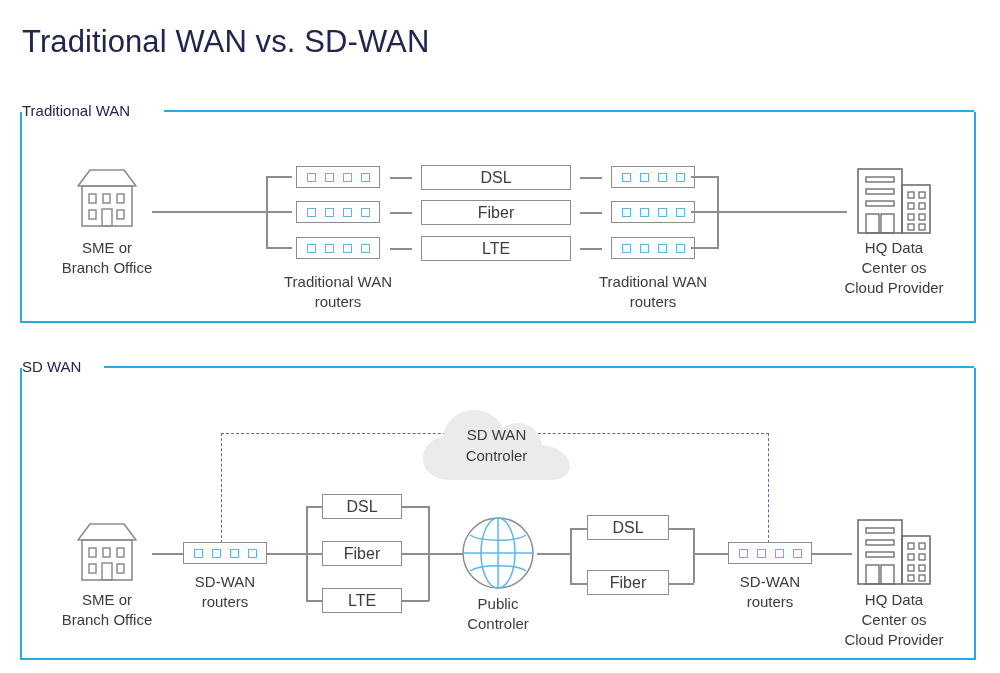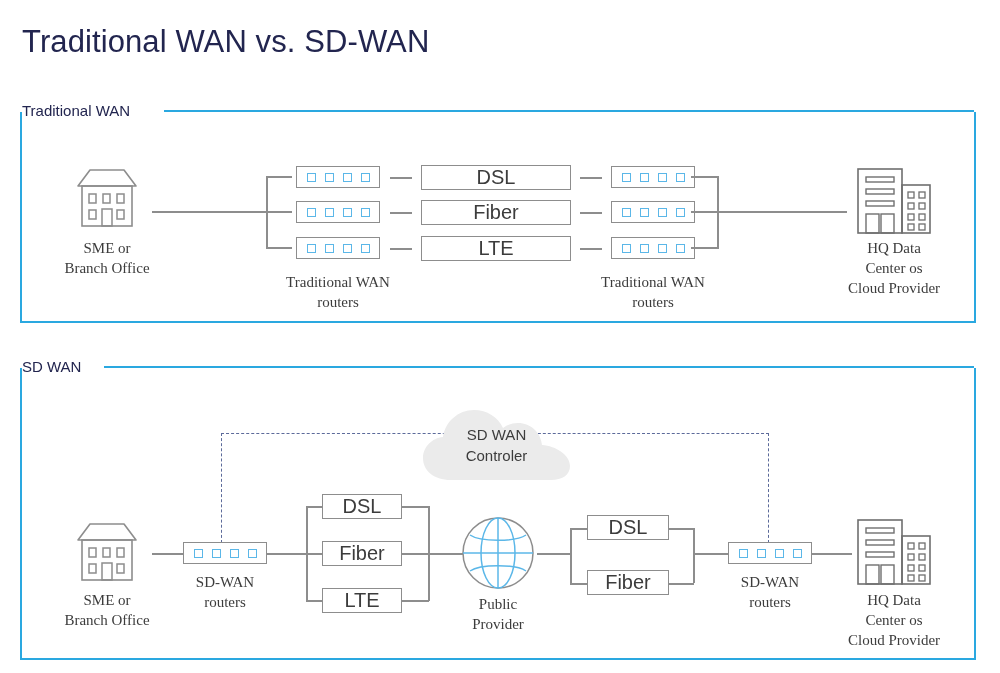--- a/index.html
+++ b/index.html
@@ -88,33 +88,32 @@
 
   
   .linkbox {
     position: absolute;
     box-sizing: border-box;
     border: 1.4px solid #8d8d8d;
     background: #ffffff;
     display: flex;
     align-items: center;
     justify-content: center;
-    font-size: 20px;
+    font-size: 16px;
     color: #3c3c3c;
   }
 
   
   .caption {
     position: absolute;
     font-size: 15px;
     line-height: 20px;
     color: #3c3c3c;
     text-align: center;
     white-space: pre-line;
-    font-family: Liberation Serif, serif;
   }
 
   
   .icon { position: absolute; }
 
   
   #cloud-controller {
     position: absolute;
     left: 421px;
     top: 406px;
@@ -344,21 +343,21 @@
   <svg width="74" height="74" viewBox="0 0 74 74">
     <circle cx="37" cy="37" r="35" fill="none" stroke="#8d8d8d" stroke-width="1.5"></circle>
     <line x1="2" y1="37" x2="72" y2="37" stroke="#5bb7e8" stroke-width="1.5"></line>
     <line x1="37" y1="2" x2="37" y2="72" stroke="#5bb7e8" stroke-width="1.5"></line>
     <ellipse cx="37" cy="37" rx="17" ry="35" fill="none" stroke="#5bb7e8" stroke-width="1.5"></ellipse>
     <path d="M9 19 C19 26 55 26 65 19" fill="none" stroke="#5bb7e8" stroke-width="1.5"></path>
     <path d="M9 55 C19 48 55 48 65 55" fill="none" stroke="#5bb7e8" stroke-width="1.5"></path>
   </svg>
 </div>
 <div class="caption" style="left:428px;top:594px;width:140px;">Public
-Provider</div>
+Controler</div>
 
 <div class="hline" style="left:537px;top:553px;width:34px;"></div>
 
 <div class="vline" style="left:570px;top:528px;height:55px;"></div>
 <div class="hline" style="left:570px;top:528px;width:18px;"></div>
 <div class="hline" style="left:570px;top:583px;width:18px;"></div>
 
 <div class="linkbox" style="left:587px;top:515px;width:82px;height:25px;">
   <span>DSL</span>
 </div>

